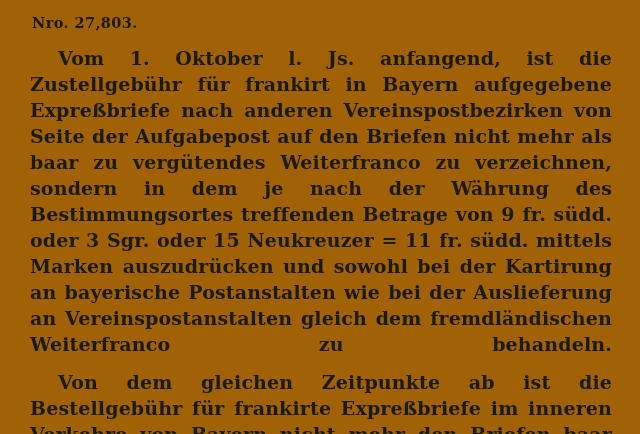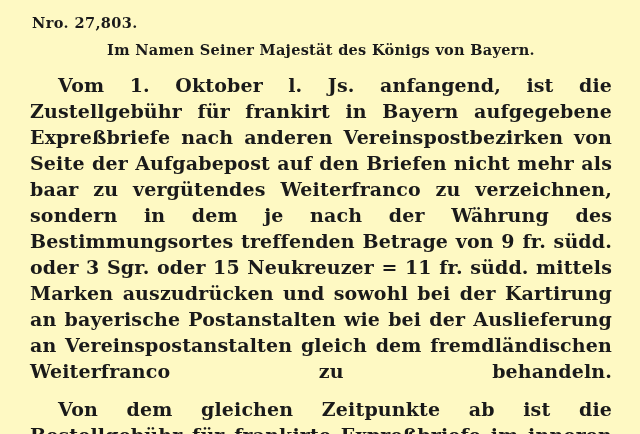--- a/index.html
+++ b/index.html
@@ -13,21 +13,21 @@
     overflow: hidden;
     font-family: "DejaVu Serif", serif;
     color: #1a1a1a;
   }
   .page {
     position: relative;
     width: 640px;
     height: 434px;
     box-sizing: border-box;
     padding: 10px 28px 0 30px;
-    background: #fef9c3;
+    background: #a16207;
   }
   
   .fraktur {
     font-family: "DejaVu Serif", serif;
     font-weight: 700;
     letter-spacing: 0.2px;
   }
   .docnum {
     font-size: 14.5px;
     font-weight: 700;
@@ -84,21 +84,20 @@
   }
 </style>
 </head>
 <body>
 
 <div class="page">
 
   <div class="docnum fraktur">Nro. 27,803.</div>
 
 
-  <div class="headline fraktur">Im Namen Seiner Majestät des Königs von Bayern.</div>
 
   <div class="body-block">
     <p class="para fraktur"><span class="indent"></span><span>Vom 1. Oktober l. Js. anfangend, ist die Zustellgebühr für frankirt in Bayern aufgegebene Expreßbriefe nach anderen Vereinspostbezirken von Seite der Aufgabepost auf den Briefen nicht mehr als baar zu vergütendes Weiterfranco zu verzeichnen, sondern in dem je nach der Währung des Bestimmungsortes treffenden Betrage von 9 fr. südd. oder 3 Sgr. oder 15 Neukreuzer = 11 fr. südd. mittels Marken auszudrücken und sowohl bei der Kartirung an bayerische Postanstalten wie bei der Auslieferung an Vereinspostanstalten gleich dem fremdländischen Weiterfranco zu behandeln.</span></p>
     <p class="para fraktur last-ragged"><span class="indent"></span><span>Von dem gleichen Zeitpunkte ab ist die Bestellgebühr für frankirte Expreßbriefe im inneren Verkehre von Bayern nicht mehr den Briefen baar beizufügen, sondern in Karte und Rechnung lediglich als Weiterfranco in Ansatz zu bringen. Die Kartirung von Marken ist dabei unthunlich.</span></p>
   </div>
 
   <div class="place-date fraktur">München, den 30. September 1862.</div>
 
   <div class="authority fraktur">General=Direktion der königlichen Verkehrs=Anstalten.</div>
 

